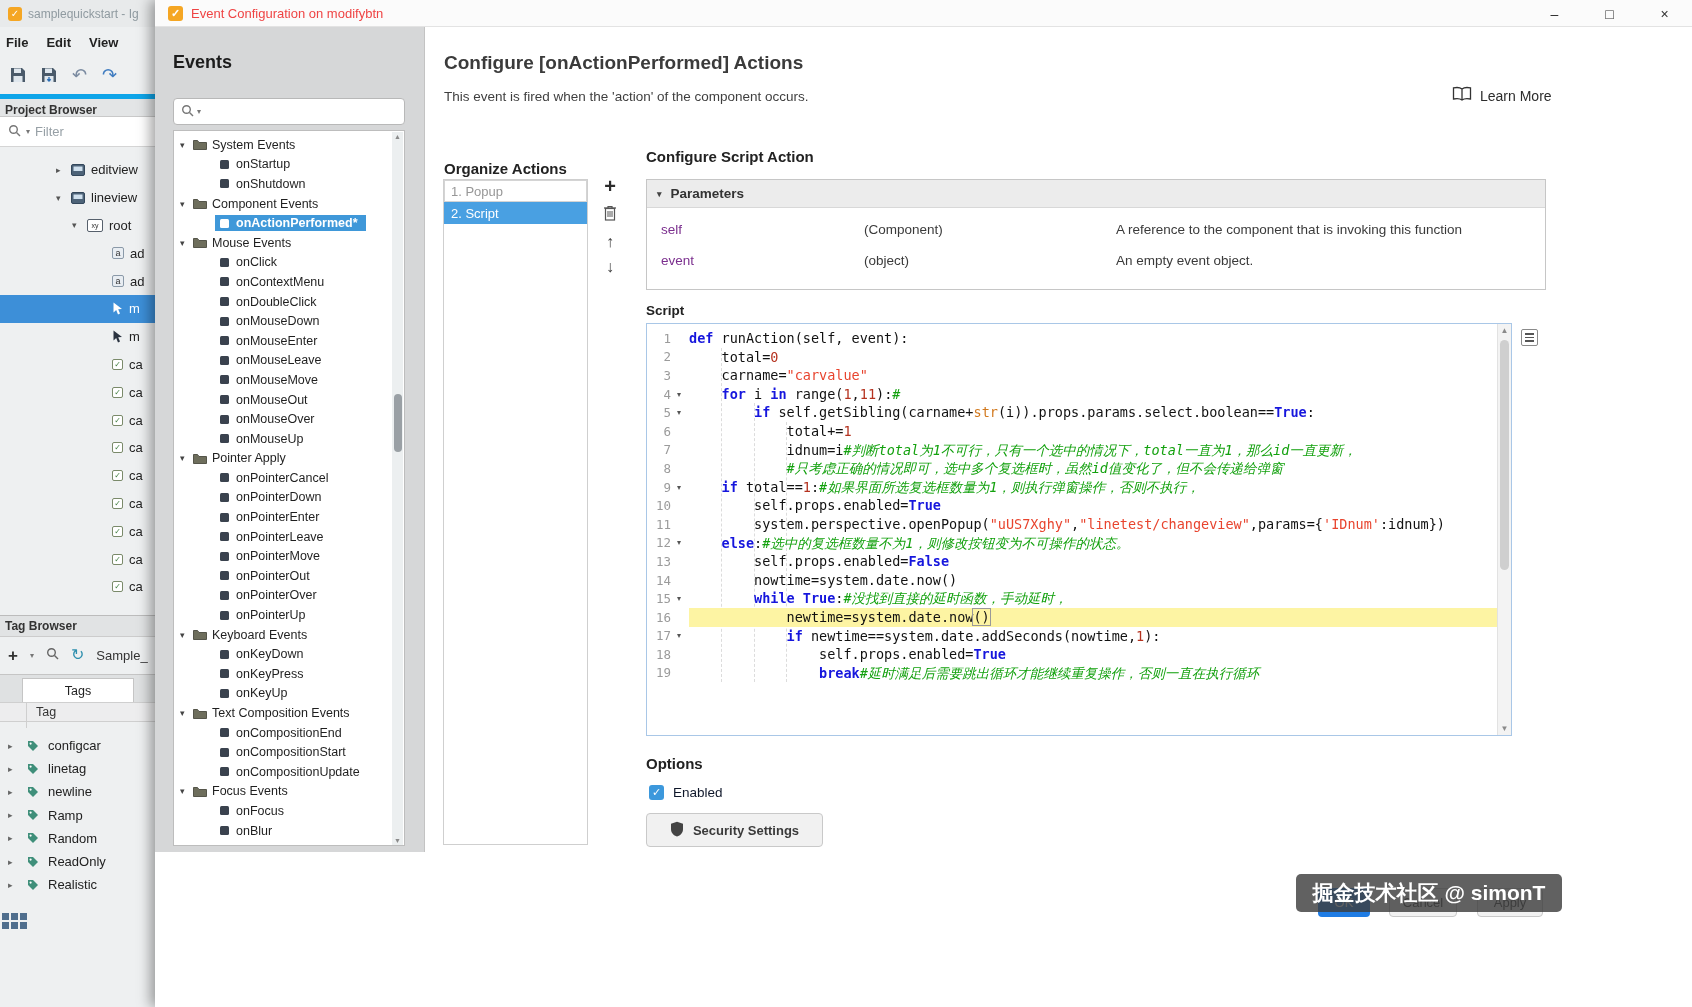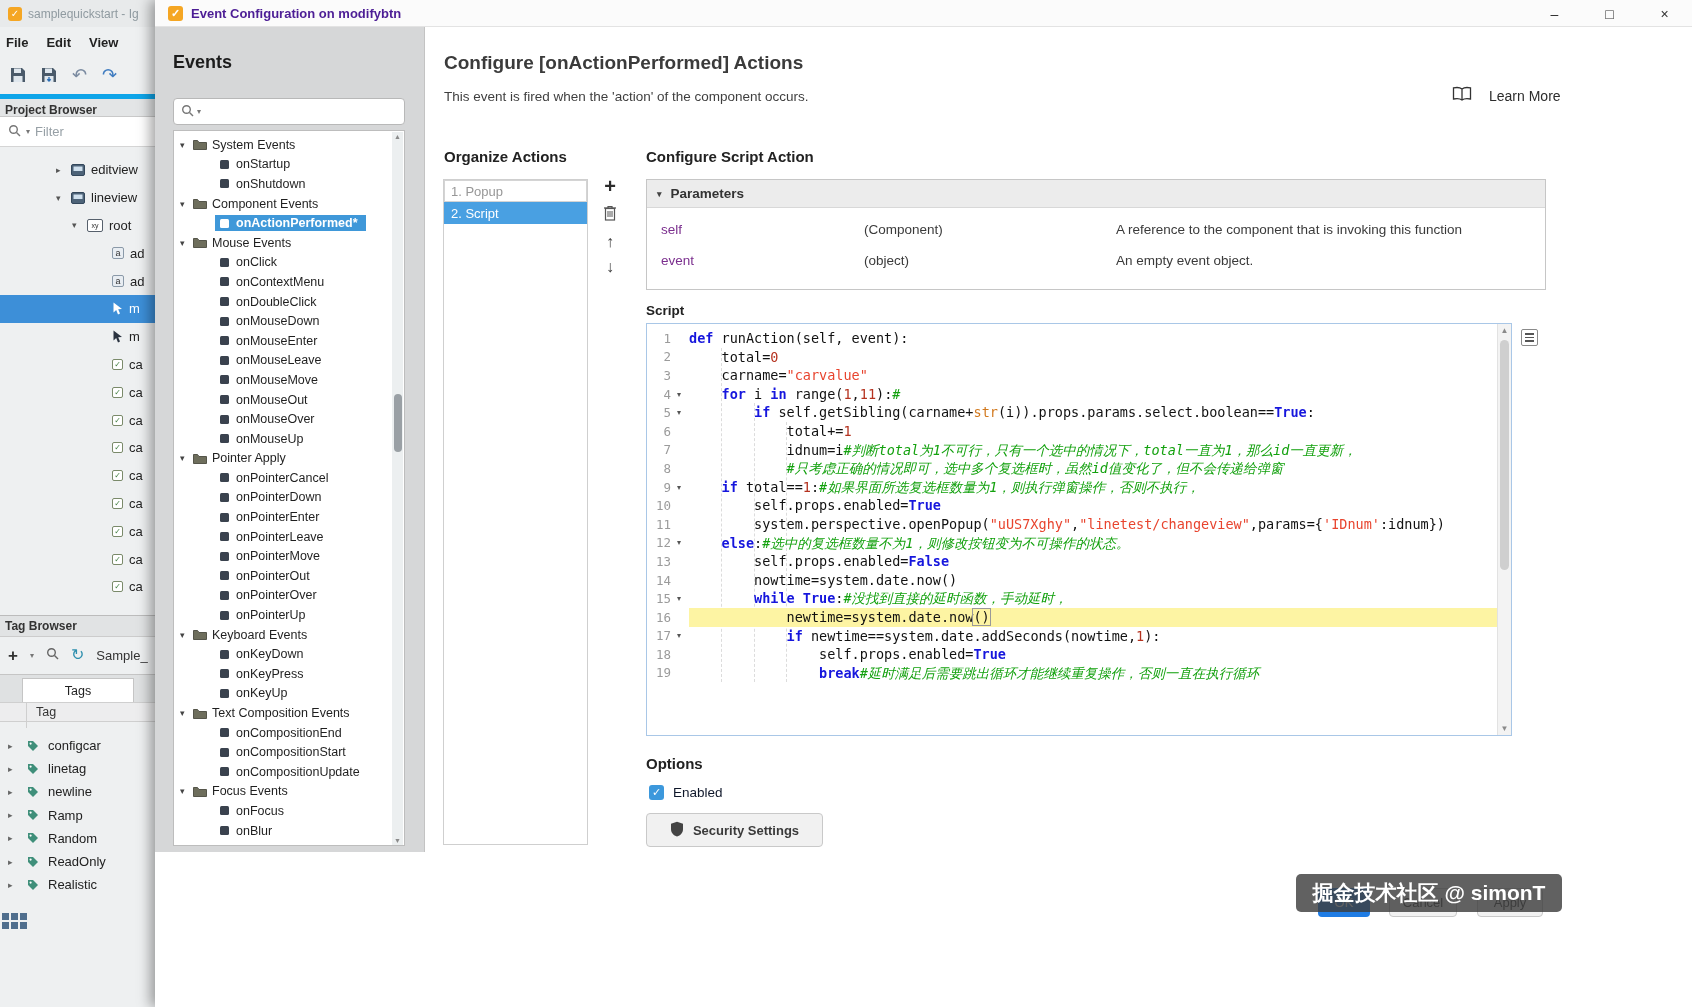--- a/index.html
+++ b/index.html
@@ -43,21 +43,21 @@
 .tag-row{height:23.2px;display:flex;align-items:center;font-size:13px;color:#222;padding-left:8px;gap:9px;}
 .tag-chev{font-size:9px;color:#666;width:10px;flex:none;}
 .tag-ic{display:inline-flex;flex:none;}
 .grid-icon{position:absolute;left:2px;top:913px;display:grid;grid-template-columns:repeat(3,7px);grid-auto-rows:7px;gap:2px;}
 .gi{background:#4f6e8d;}
 
 
 .dialog{position:absolute;left:155px;top:0;width:1537px;height:1007px;background:#fff;box-shadow:-5px 0 12px rgba(0,0,0,0.35);}
 .dlg-titlebar{position:absolute;left:0;top:0;width:100%;height:27px;background:#fbfbfb;border-bottom:1px solid #e3e3e3;display:flex;align-items:center;padding-left:13px;gap:8px;}
 .dlg-icon{width:15px;height:15px;border-radius:3px;background:#f5a623;color:#fff;font-size:11px;font-weight:bold;display:flex;align-items:center;justify-content:center;flex:none;}
-.dlg-title{font-size:13px;color:#4c1d95;font-weight:bold;}
+.dlg-title{font-size:13px;color:#ef4444;}
 .win-controls{position:absolute;right:0;top:0;height:27px;display:flex;}
 .win-btn{width:55px;height:27px;display:flex;align-items:center;justify-content:center;font-size:14px;color:#333;}
 
 
 .events-panel{position:absolute;left:0;top:27px;width:270px;height:825px;background:#d6d7d8;border-right:1px solid #c3c3c3;}
 .events-title{position:absolute;left:18px;top:52px;font-size:18px;font-weight:bold;color:#1c1c1c;}
 .events-search{position:absolute;left:18px;top:98px;width:232px;height:27px;background:#fff;border:1px solid #b8b8b8;border-radius:4px;display:flex;align-items:center;gap:3px;padding-left:7px;}
 .events-tree-box{position:absolute;left:18px;top:130px;width:232px;height:716px;background:#fff;border:1px solid #bdbdbd;overflow:hidden;}
 #events-tree{position:absolute;left:0;top:4px;width:100%;}
 .ev-row{height:19.6px;display:flex;align-items:center;font-size:12.5px;color:#1f1f1f;white-space:nowrap;}
@@ -70,23 +70,23 @@
 .ev-row.selected .sel-wrap{background:#3f98d9;}
 .ev-row.selected .ev-lbl{color:#fff;font-weight:bold;}
 .ev-row.selected .ev-leaf-ic{background:#fff;}
 .ev-scroll{position:absolute;right:1px;top:1px;width:11px;height:713px;background:#eceff0;}
 .ev-scroll .sarr{position:absolute;left:0;width:100%;text-align:center;font-size:7px;color:#8a8a8a;}
 .ev-thumb{position:absolute;left:1.5px;top:262px;width:8px;height:58px;background:#9aa0a5;border-radius:4px;}
 
 
 .page-title{position:absolute;left:289px;top:52px;font-size:19px;font-weight:bold;color:#3b3b3b;}
 .page-sub{position:absolute;left:289px;top:89px;font-size:13.5px;color:#3f3f3f;}
-.learn-more{position:absolute;left:1297px;top:86px;display:flex;align-items:center;gap:17px;font-size:14px;color:#2c2c2c;}
+.learn-more{position:absolute;left:1297px;top:86px;display:flex;align-items:center;gap:8px;font-size:14px;color:#2c2c2c;}
 .sec-head{position:absolute;font-size:15px;font-weight:bold;color:#222;}
-.sec-organize{left:289px;top:148px;text-align:center;}
+.sec-organize{left:289px;top:160px;text-align:center;}
 .sec-script{left:491px;top:148px;}
 .sec-options{left:491px;top:755px;}
 .actions-list{position:absolute;left:288px;top:179px;width:145px;height:666px;background:#fff;border:1px solid #cfcfcf;}
 .action-item{height:22px;font-size:13px;display:flex;align-items:center;padding-left:7px;color:#979797;}
 .action-item.first{outline:1px solid #d4d4d4;outline-offset:-1px;}
 .action-item.selected{background:#49a0e2;color:#fff;outline:none;}
 .action-tools{position:absolute;left:443px;top:176px;width:24px;display:flex;flex-direction:column;align-items:center;gap:9px;}
 .at-plus{font-size:20px;font-weight:bold;color:#2b2b2b;line-height:1;}
 .at-arrow{font-size:16px;font-weight:bold;color:#444;line-height:1;}
 

